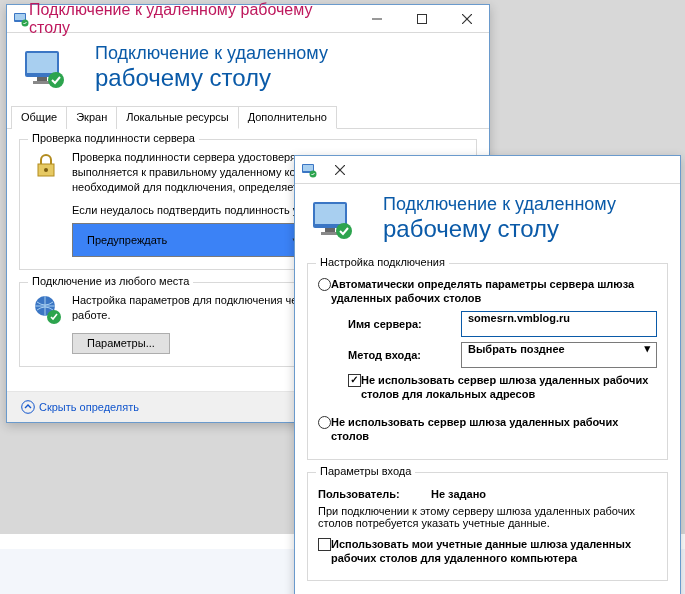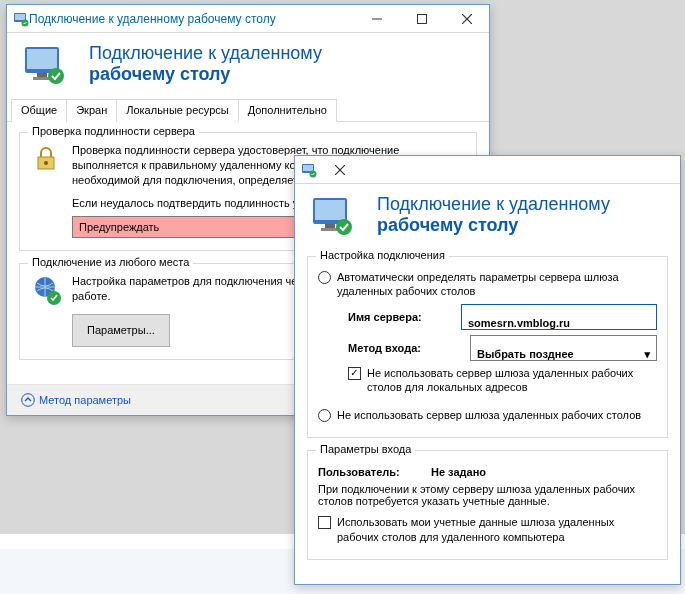--- a/index.html
+++ b/index.html
@@ -1,60 +1,60 @@
 <!DOCTYPE html>
 <html><head>
 <meta charset="utf-8">
 <style>
 * { box-sizing: border-box; margin: 0; padding: 0; font-family: "Segoe UI", Tahoma, sans-serif; font-size: 11px; }
 body { background: #d8d8d8; width: 685px; height: 594px; position: relative; overflow: hidden; }
 
 .window { position: absolute; background: #fff; border: 1px solid #6a9acc; box-shadow: 0 3px 10px rgba(0,0,0,.2); }
 .titlebar { height: 28px; display: flex; align-items: center; padding: 0 0 0 6px; border-bottom: 1px solid #d9d9d9; }
-.titlebar .ttitle { flex: 1; font-size: 12px; color: #0369a1; }
+.titlebar .ttitle { flex: 1; font-size: 16px; color: #be185d; }
 .titlebar .tbtn { width: 45px; height: 28px; display: flex; align-items: center; justify-content: center; color: #555; }
 
-.banner { background: #fff; padding: 10px 16px 14px; display: flex; align-items: center; gap: 24px; }
+.banner { background: #fff; padding: 10px 16px 14px; display: flex; align-items: center; gap: 30px; }
 .banner-icon { width: 42px; height: 42px; position: relative; }
 .banner-text .line1 { font-size: 18px; color: #0a5aa8; }
-.banner-text .line2 { font-size: 18px; font-weight: bold; color: #0a5aa8; }
+.banner-text .line2 { font-size: 24px; font-weight: normal; color: #0a5aa8; }
 
 .tabs { display: flex; border-bottom: 1px solid #d9d9d9; padding-left: 4px; margin-top: -1px; }
 .tab { padding: 4px 9px 5px; border: 1px solid #d9d9d9; border-bottom: none; background: #fff; margin-right: -1px; position: relative; top: 1px; }
 .tab.active { background: #fff; border-bottom: 1px solid #fff; z-index: 2; }
 
 .body-area { background: #fff; padding: 10px 12px 12px; }
 
 .group { border: 1px solid #d9d9d9; padding: 10px 10px 12px 10px; margin-bottom: 12px; position: relative; }
 .group > .legend { position: absolute; top: -8px; left: 8px; background: #fff; padding: 0 4px; color: #000; }
 
 .g-row { display: flex; gap: 10px; }
 .g-icon { width: 32px; flex: none; display: flex; justify-content: center; }
 .g-icon svg { width: 32px; height: 32px; }
 .g-content { flex: 1; line-height: 1.35; }
 
-.select { width: 240px; height: 22px; border: 1px solid #7a7a7a; background: #fca5a5; display: flex; align-items: center; padding: 0 6px; justify-content: space-between; margin-top: 6px; }
+.select { width: 240px; height: 34px; border: 1px solid #7a7a7a; background: #3b82f6; display: flex; align-items: center; padding: 0 14px; justify-content: space-between; margin-top: 6px; }
 .select .chev { font-size: 9px; color: #333; }
 
-.btn { display: inline-flex; align-items: center; justify-content: center; height: 33px; padding: 0 14px; border: 1px solid #adadad; background: #e1e1e1; }
+.btn { display: inline-flex; align-items: center; justify-content: center; height: 21px; padding: 0 14px; border: 1px solid #adadad; background: #e1e1e1; }
 
 .hide-row { padding: 8px 14px; display: flex; align-items: center; gap: 4px; color: #15c; border-top: 1px solid #e5e5e5; background: #f0f0f0; }
 .hide-row svg { width: 14px; height: 14px; }
 
-.radio-row, .check-row { display: flex; gap: 6px; align-items: flex-start; margin: 3px 0; line-height: 1.3; }
+.radio-row, .check-row { display: flex; align-items: flex-start; margin: 3px 0; line-height: 1.3; font-weight: bold; }
 .radio, .checkbox { width: 13px; height: 13px; flex: none; margin-top: 1px; }
 .radio { border: 1px solid #333; border-radius: 50%; position: relative; }
 .radio.checked::after { content: ""; position: absolute; inset: 2px; border-radius: 50%; background: #333; }
 .checkbox { border: 1px solid #333; display: flex; align-items: center; justify-content: center; font-size: 10px; line-height: 1; }
 
 .form-row { display: flex; align-items: center; margin: 5px 0 5px 30px; gap: 8px; font-weight: bold; }
 .form-row .lbl { width: 105px; }
-.form-row .field { flex: 1; height: 22px; border: 1px solid #7a7a7a; padding: 12px 6px; display: flex; align-items: flex-start; background: #fff; }
+.form-row .field { flex: 1; height: 22px; border: 1px solid #7a7a7a; padding: 12px 6px; display: flex; align-items: flex-end; background: #fff; }
 .form-row .field.hl { border-color: #0a5aa8; }
-.form-row .field.select-style { justify-content: space-between; margin-left: 9px; }
+.form-row .field.select-style { justify-content: space-between; }
 .form-row .val { color: #000; }
 
 .small-ticon { display: inline-block; width: 16px; height: 16px; }
 
 .bg-strip { position: absolute; left: 0; right: 0; bottom: 0; height: 60px; background: #f3f6fb; border-top: 1px solid #c2c2c2; }
 .bg-strip2 { position: absolute; left: 0; right: 0; bottom: 45px; height: 15px; background: #fff; }
 </style>
 </head>
 <body>
 
@@ -155,21 +155,21 @@
         </div>
       </div>
     </div>
   </div>
 
   <div class="hide-row">
     <svg viewBox="0 0 14 14">
         <circle cx="7" cy="7" r="6.3" fill="none" stroke="#15c"></circle>
         <path d="M4 8 l3 -3 l3 3" fill="none" stroke="#15c" stroke-width="1.4"></path>
       </svg>
-    <span>Метод параметры</span>
+    <span>Скрыть определять</span>
   </div>
 </div>
 
 <div class="window" style="left:294px; top:155px; width:387px;">
   <div class="titlebar">
     <span class="small-ticon">
       <svg viewBox="0 0 16 16">
           <rect x="1" y="2" width="12" height="9" fill="#3b76c4" rx="1"></rect>
           <rect x="2" y="3" width="10" height="6" fill="#a8cff0"></rect>
           <circle cx="12" cy="12" r="3.5" fill="#2da44e"></circle>

